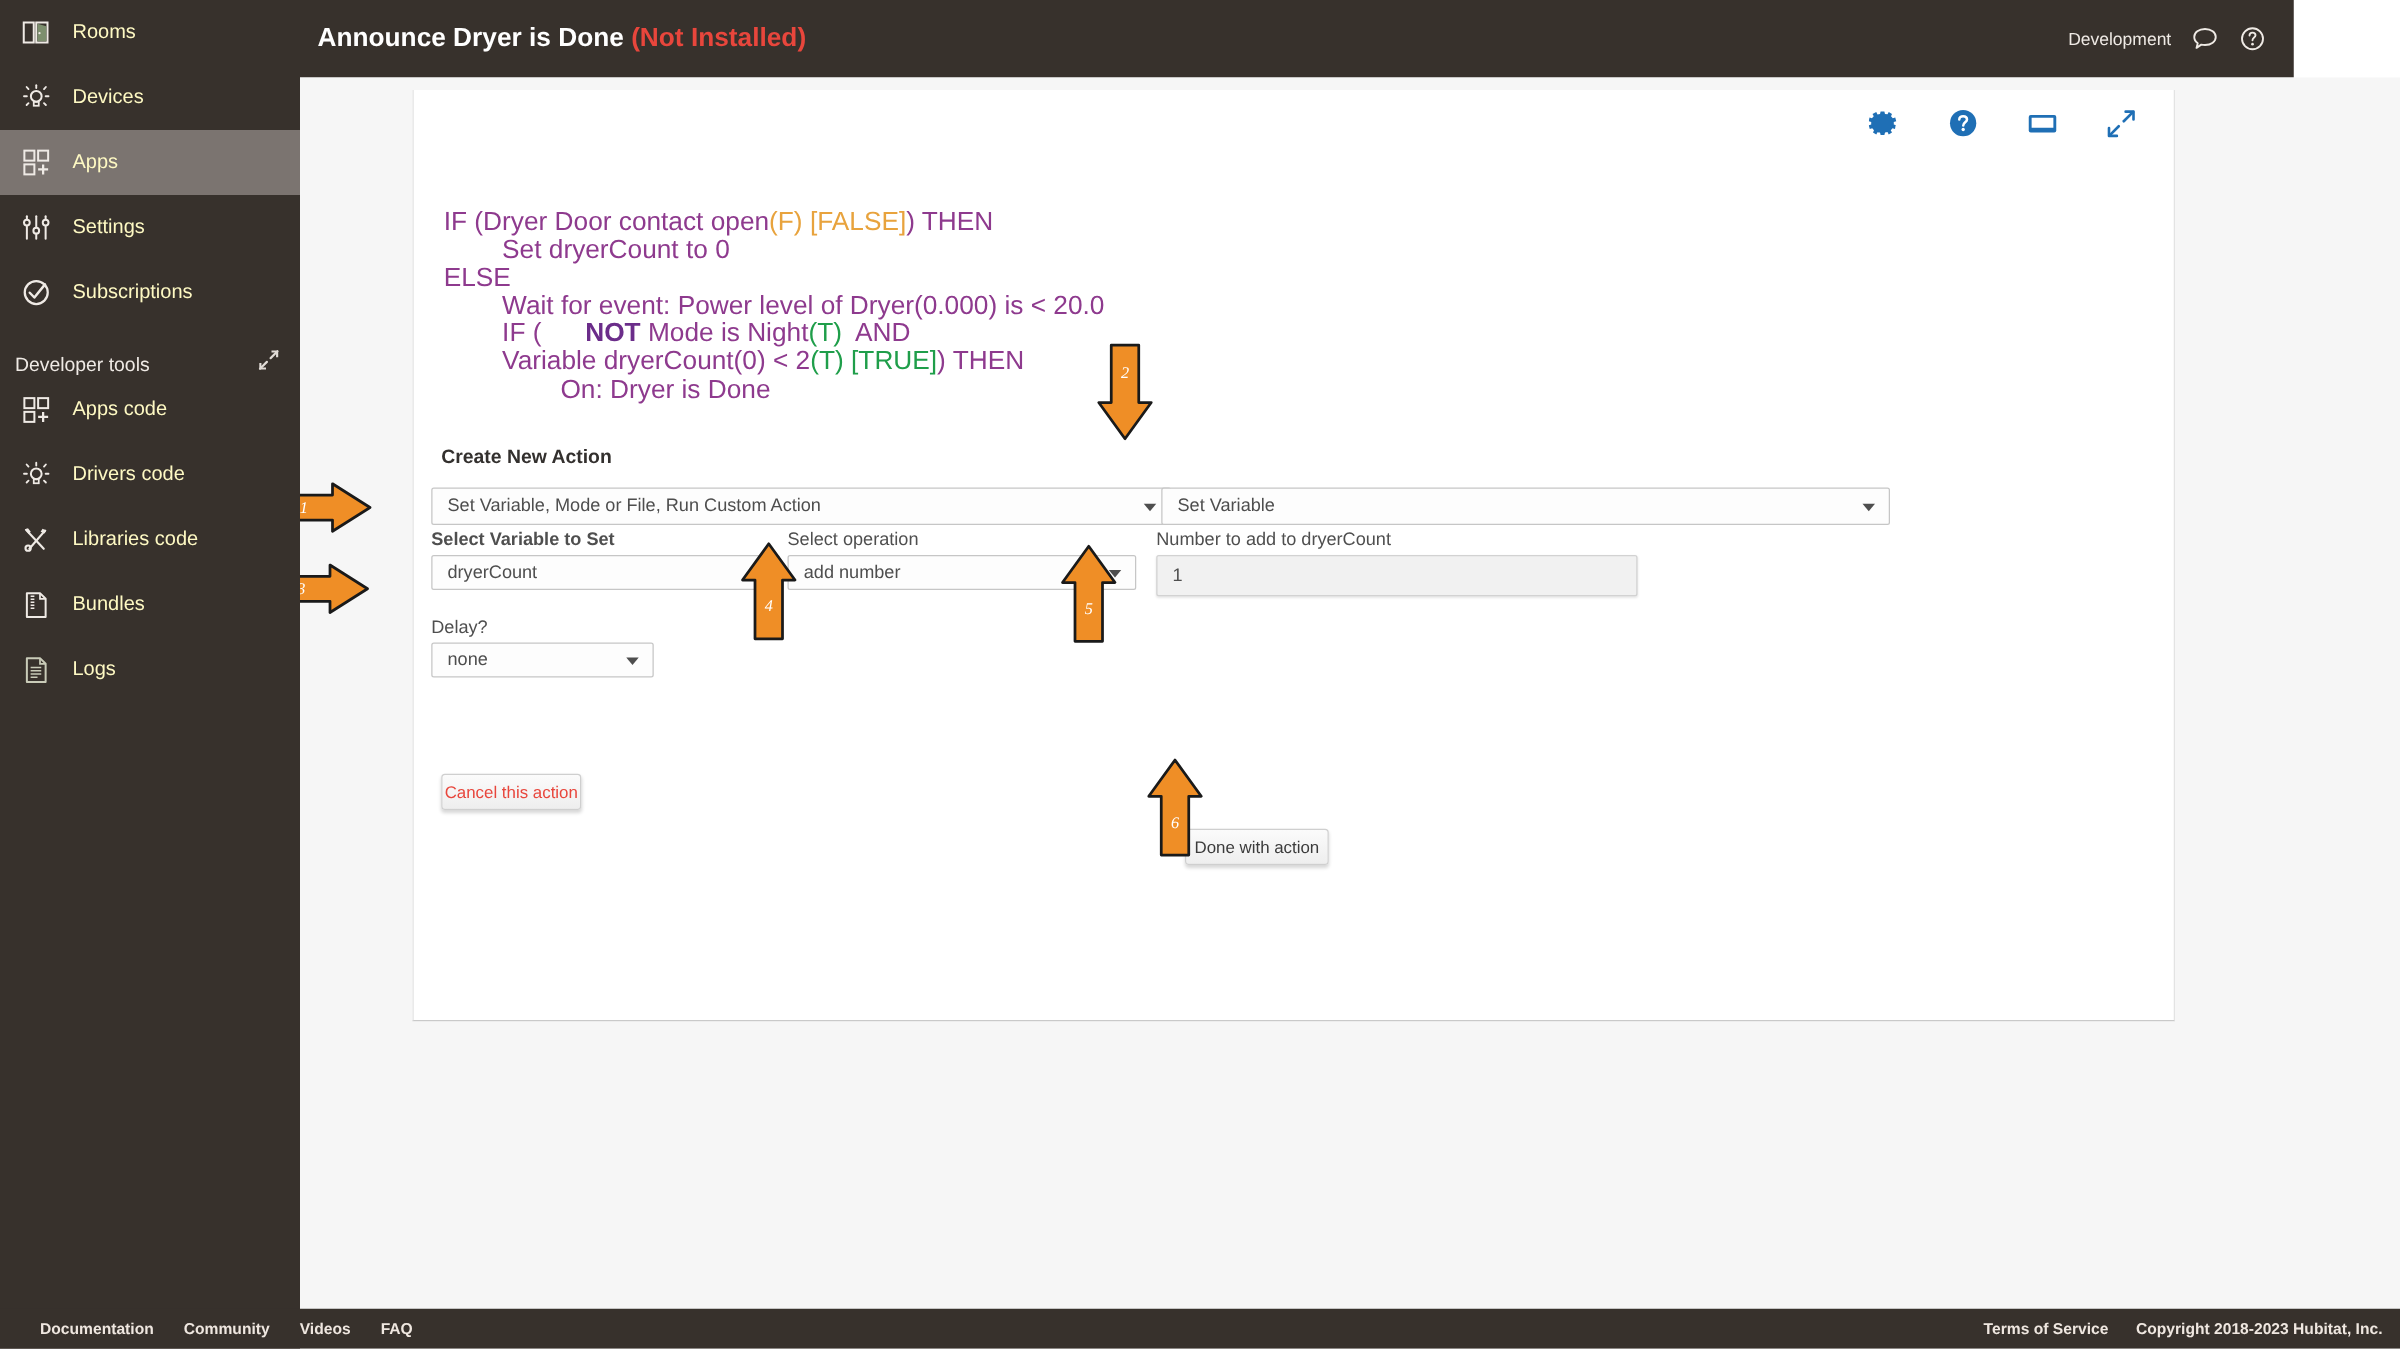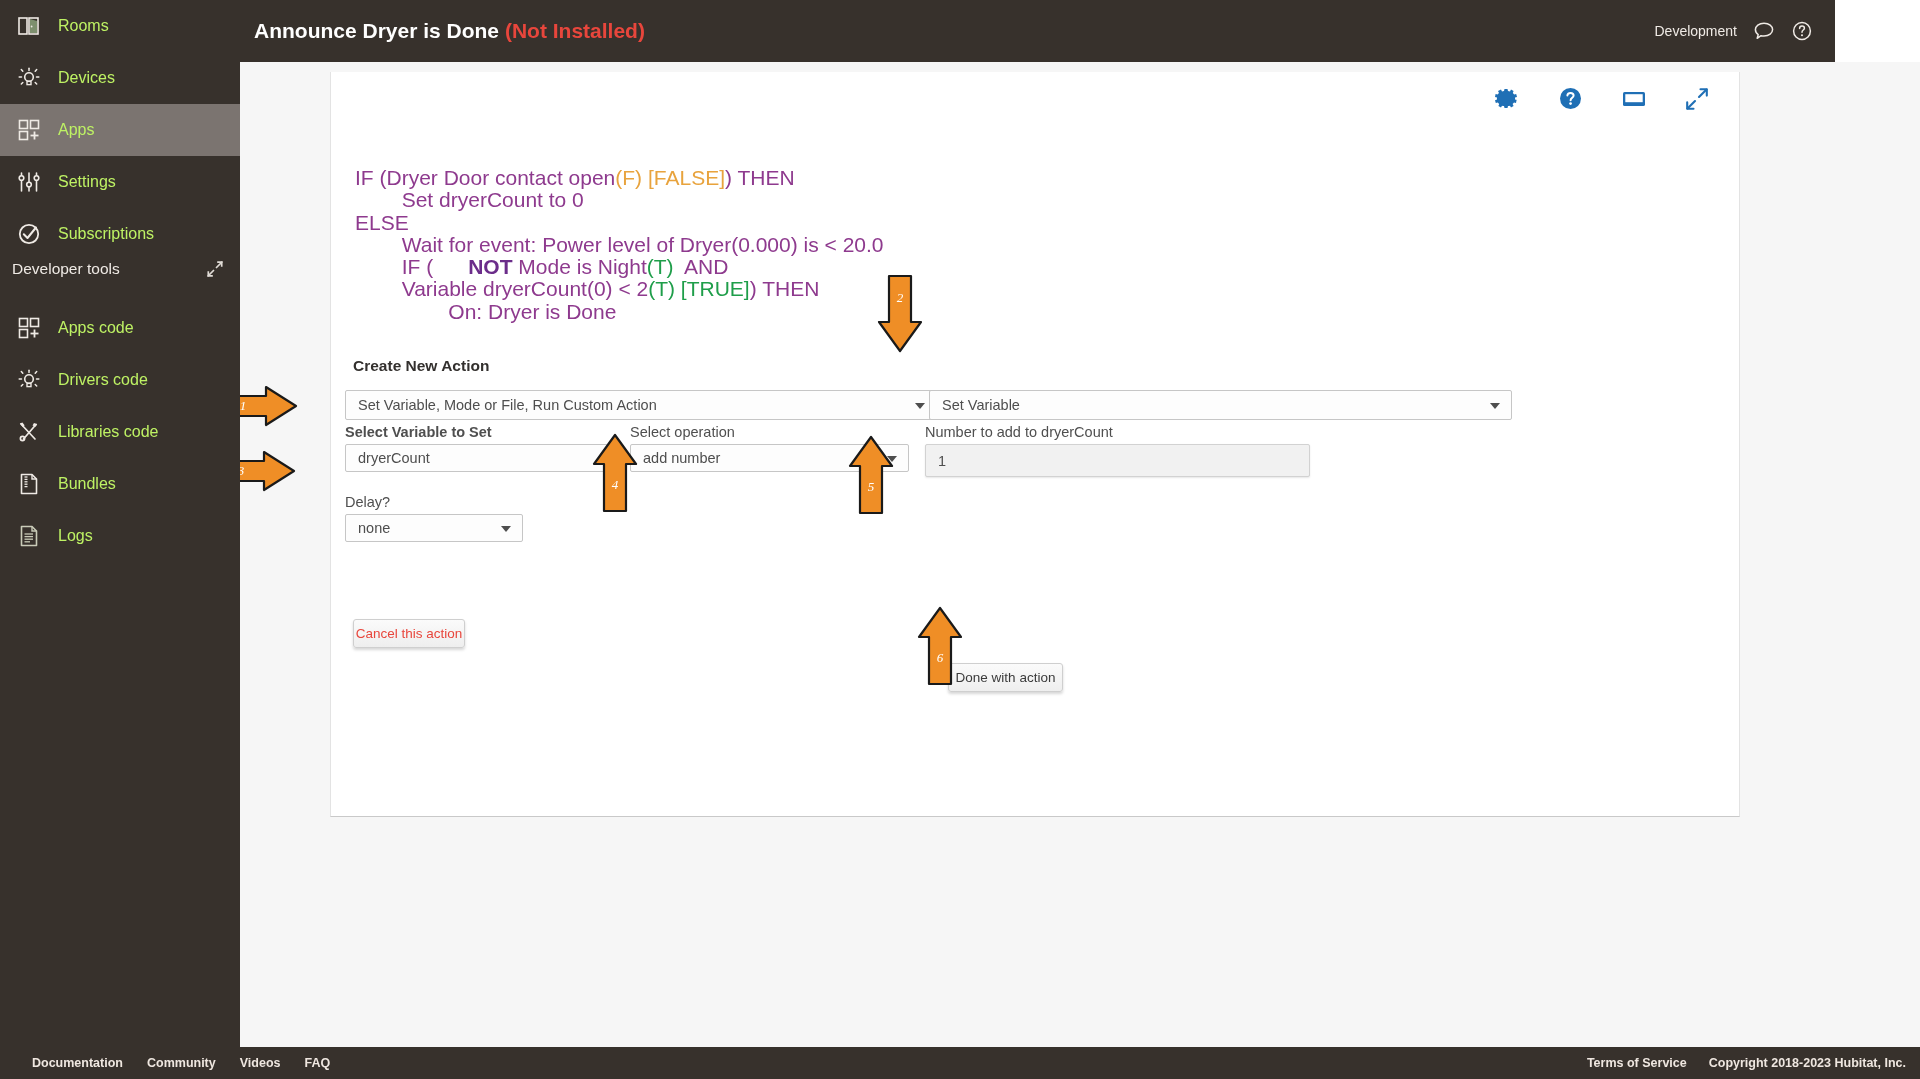--- a/index.html
+++ b/index.html
@@ -31,30 +31,30 @@
     font-family: "DejaVu Sans", sans-serif; font-weight: 400;
   }
   .brand-word sup { font-size: 11px; vertical-align: super; }
   .brand-tag {
     font-size: 7.5px; letter-spacing: 1.4px; color: #2b2b2b;
     margin-top: 1px; font-weight: 700;
   }
   .nav-item {
     display: flex; align-items: center;
     height: 52px; padding-left: 14px;
-    font-size: 16px; color: #bef264; cursor: pointer;
+    font-size: 16px; color: #fef9c3; cursor: pointer;
   }
   .nav-item .ico {
     width: 30px; height: 30px; flex: 0 0 auto;
     display: flex; align-items: center; justify-content: center;
     margin-right: 14px;
   }
   .nav-item.active { background: #7b7470; }
   .nav-section {
-    display: flex; align-items: flex-start; justify-content: space-between;
+    display: flex; align-items: flex-end; justify-content: space-between;
     height: 42px; padding: 0 16px 0 12px;
     font-size: 15.5px; color: #efeae5;
   }
   .nav-sub { padding-left: 14px; }
   .collapse-ico { opacity: .92; cursor: pointer; }
 
   
   #topbar {
     position: absolute; left: 240px; top: 0;
     width: 1595px; height: 62px;

